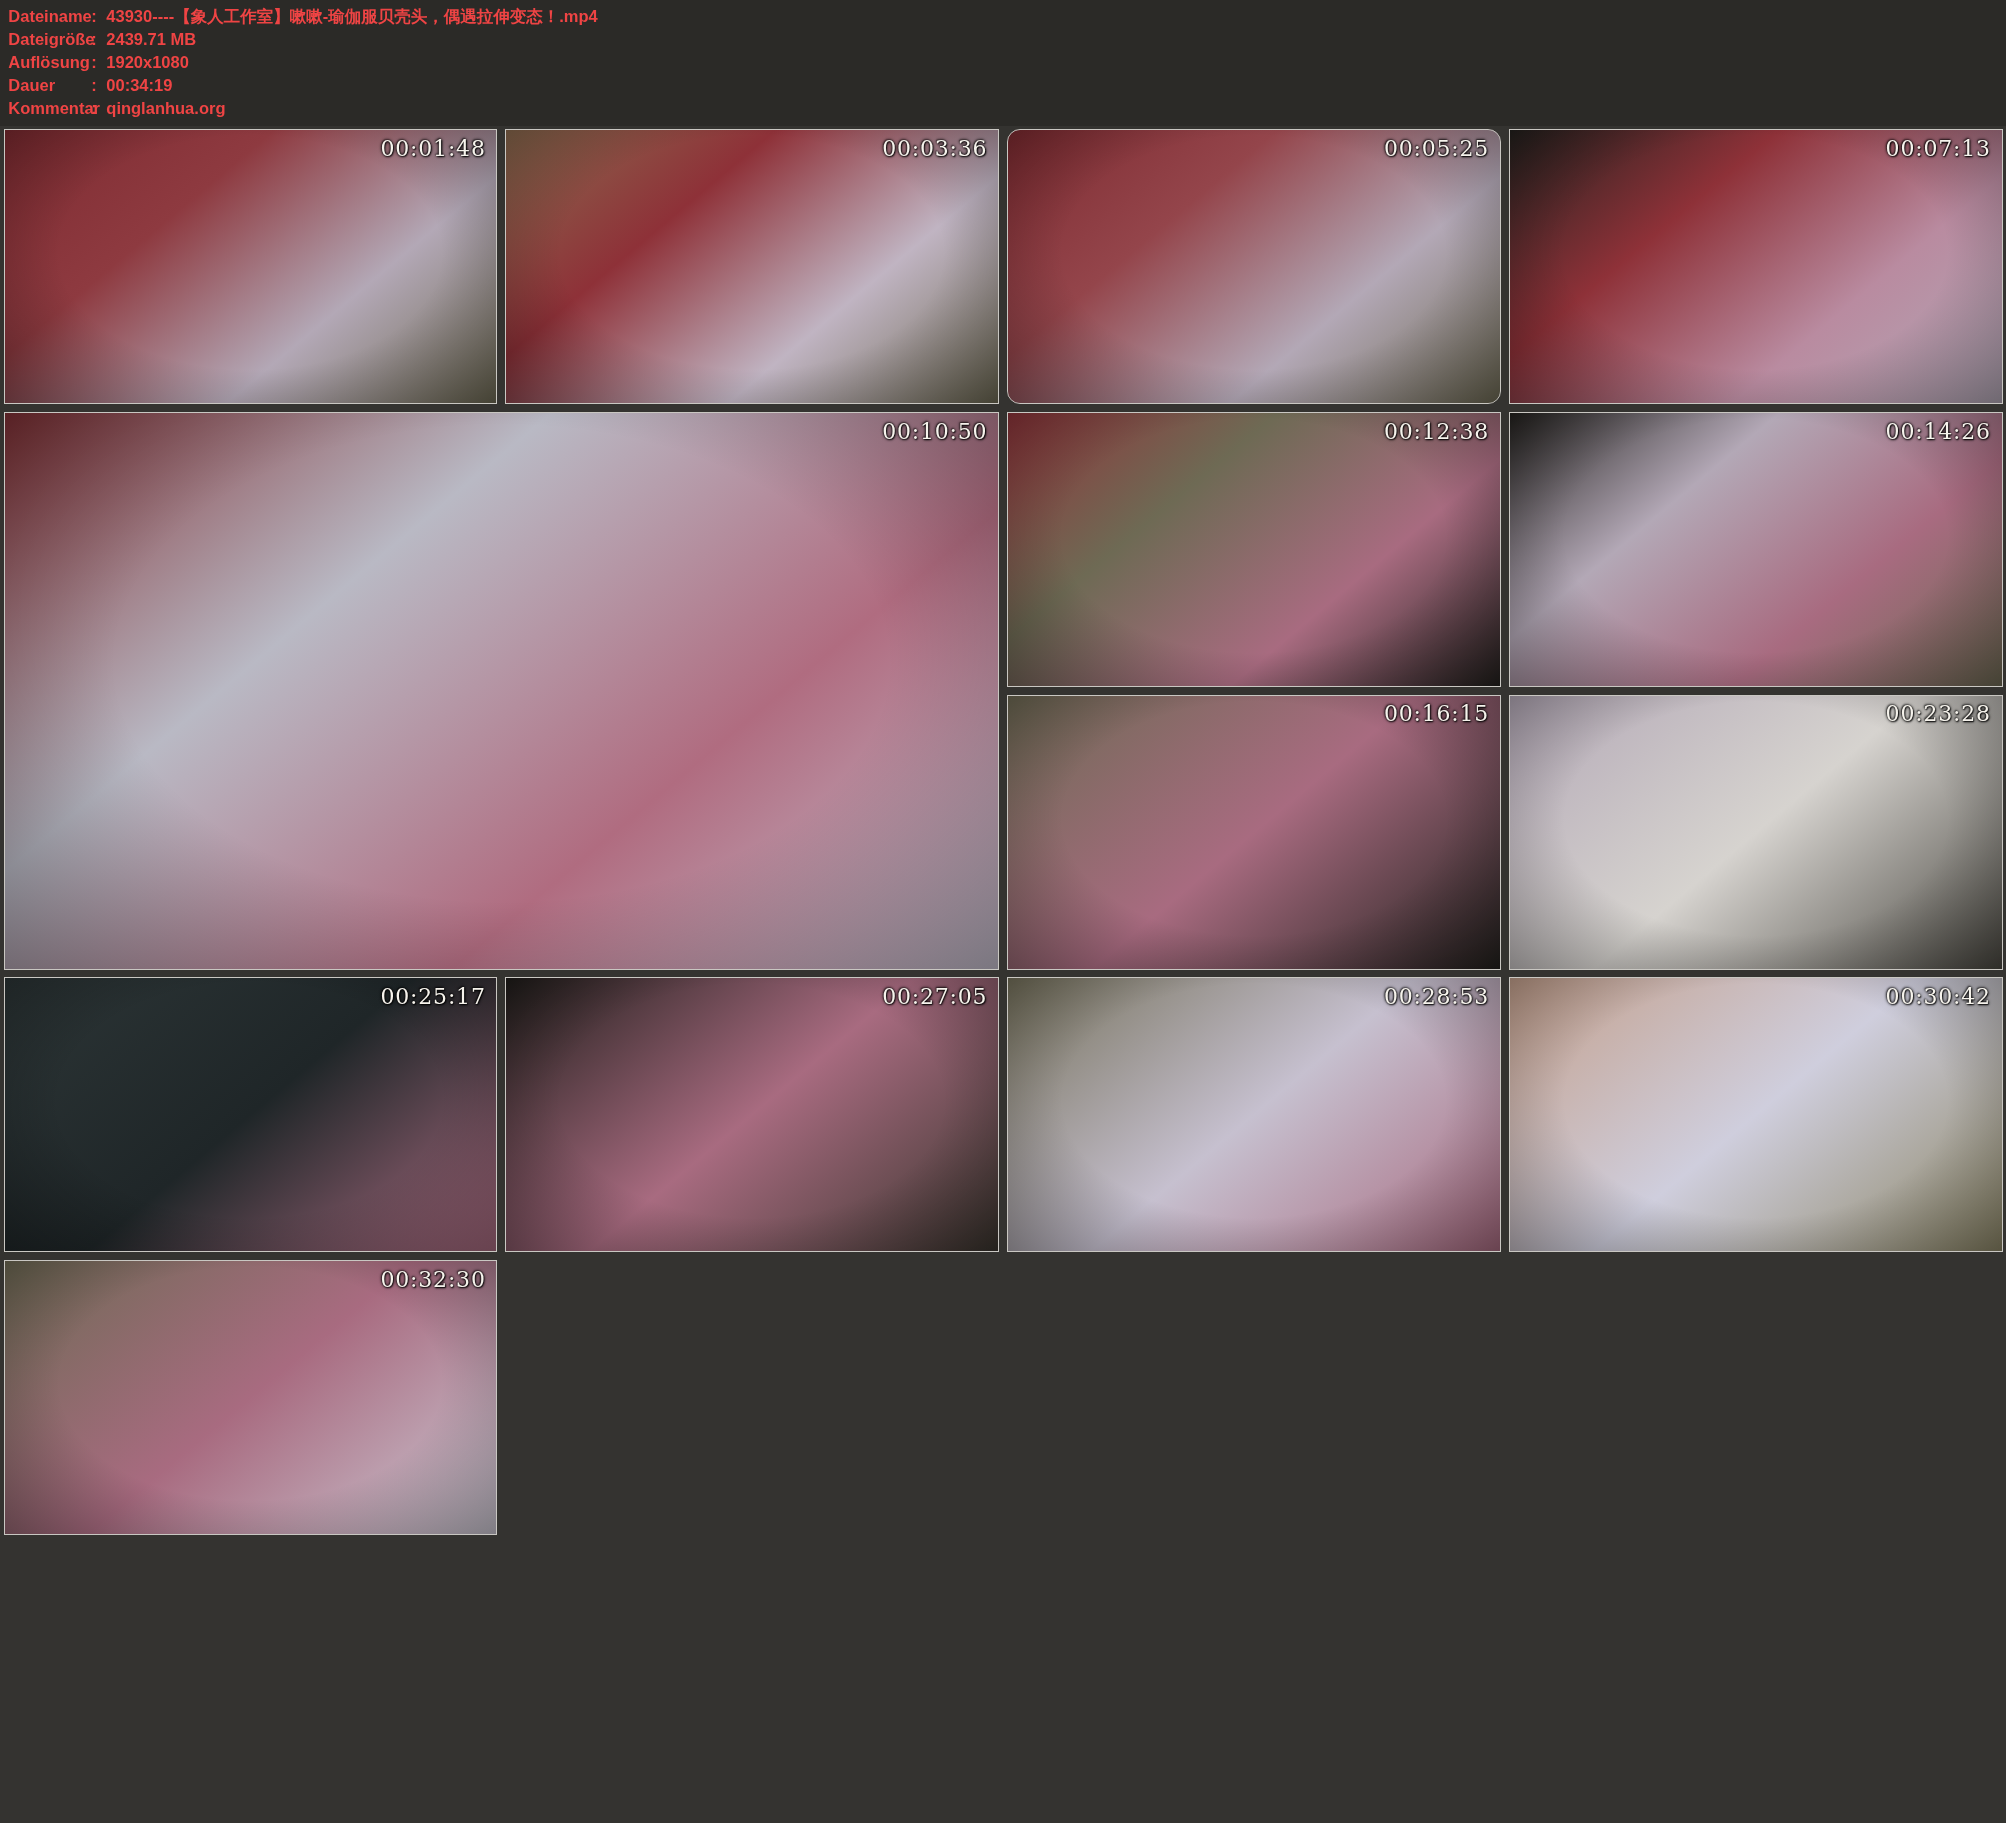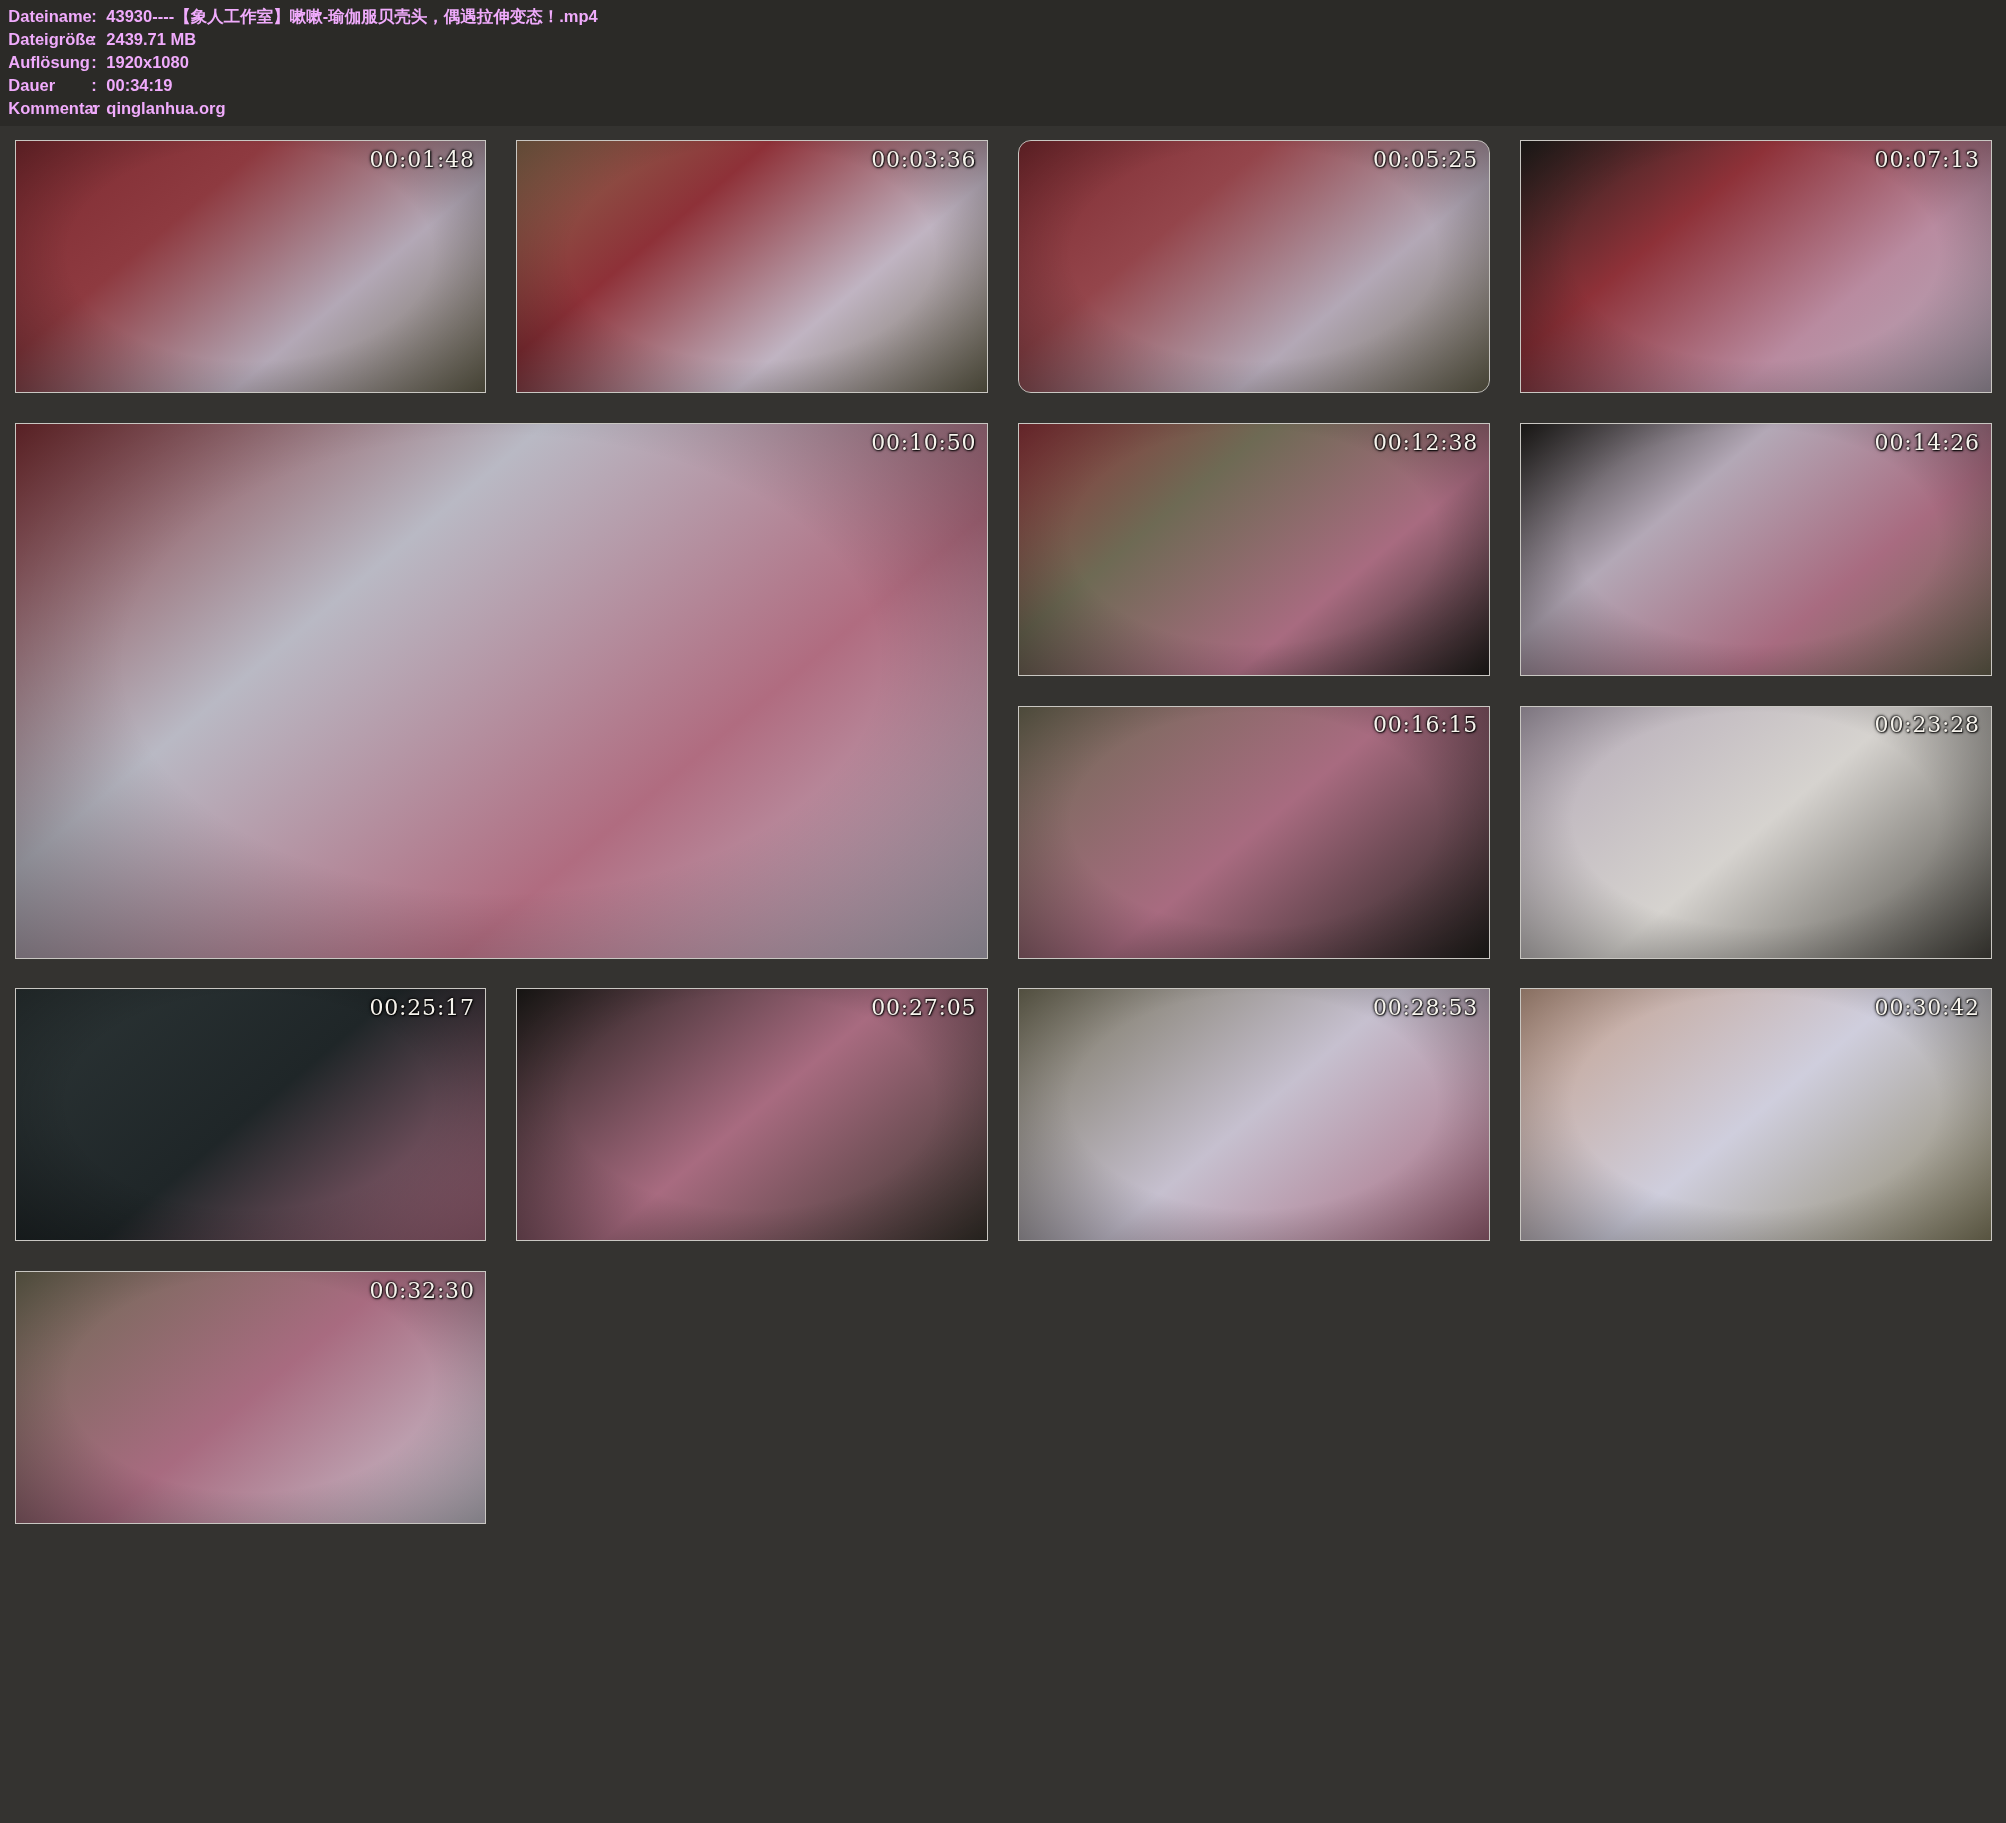--- a/index.html
+++ b/index.html
@@ -5,41 +5,41 @@
   html,body{margin:0;padding:0;}
   body{
     width:2006px;height:1823px;
     background:#343330;
     font-family:"Liberation Sans",sans-serif;
     overflow:hidden;position:relative;
   }
   
   .meta-header{
     position:absolute;top:0;left:0;width:100%;height:126px;
-    background:#2b2a27;color:#f0abfc;
+    background:#2b2a27;color:#ef4444;
     padding:5px 0 0 8.3px;box-sizing:border-box;
   }
   .meta-row{
     display:flex;align-items:baseline;
     height:23px;line-height:23px;
     font-size:16.5px;font-weight:bold;white-space:nowrap;
   }
   .meta-label{display:inline-block;width:83px;}
   .meta-colon{display:inline-block;width:15px;text-align:left;}
   .meta-value{display:inline-block;}
   
   .thumb-grid{
     position:absolute;top:128px;left:2.5px;right:2.5px;
     display:grid;
     grid-template-columns:repeat(4,1fr);
     grid-auto-rows:277px;
     gap:5.8px;
   }
   .thumb{
-    position:relative;margin:12px;
+    position:relative;margin:1px;
     border:1.7px solid #c9c7c2;
     box-sizing:border-box;
     overflow:hidden;
     background:#555;
   }
   .thumb.span2{grid-column:span 2;grid-row:span 2;}
   .thumb::after{ 
     content:"";position:absolute;inset:0;
     background:radial-gradient(ellipse at 50% 45%,rgba(0,0,0,0) 55%,rgba(0,0,0,0.38) 100%);
     pointer-events:none;

